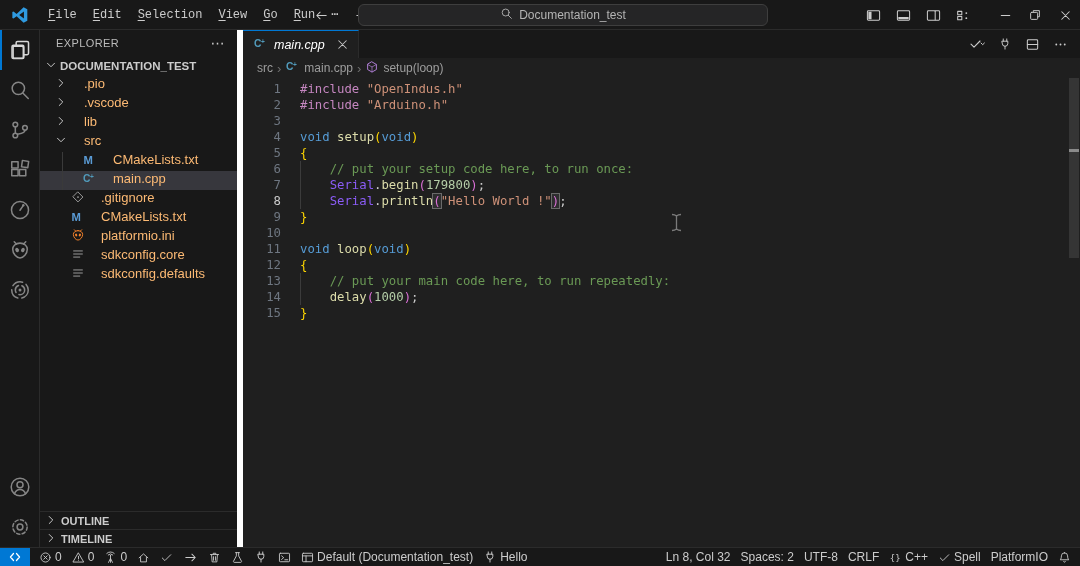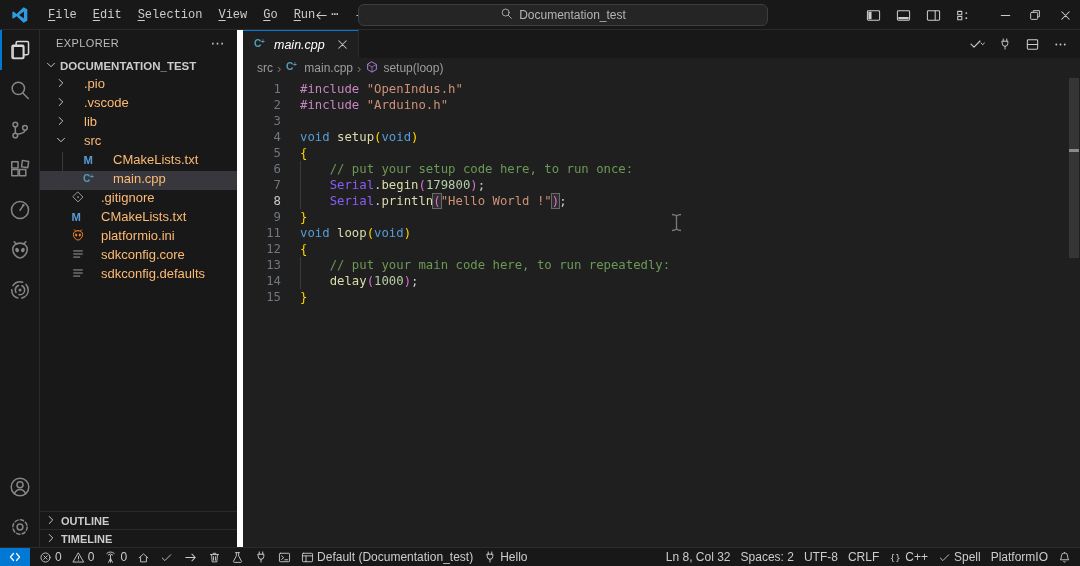--- a/index.html
+++ b/index.html
@@ -463,20 +463,24 @@
             </div>
             <div class="code-line active">
               <span class="ln">8</span>
               <span class="code-content"><span class="iguide"></span><span class="tok-pl">    </span><span class="tok-var">Serial</span><span class="tok-pl">.</span><span class="tok-fn">println</span><span class="tok-b2m">(</span><span class="tok-str">"Hello World !"</span><span class="tok-b2m">)</span><span class="tok-pl">;</span></span>
             </div>
             <div class="code-line">
               <span class="ln">9</span>
               <span class="code-content"><span class="tok-b1">}</span></span>
             </div>
             <div class="code-line">
+              <span class="ln">10</span>
+              <span class="code-content"></span>
+            </div>
+            <div class="code-line">
               <span class="ln">11</span>
               <span class="code-content"><span class="tok-kw">void</span><span class="tok-pl"> </span><span class="tok-fn">loop</span><span class="tok-b1">(</span><span class="tok-kw">void</span><span class="tok-b1">)</span></span>
             </div>
             <div class="code-line">
               <span class="ln">12</span>
               <span class="code-content"><span class="tok-b1">{</span></span>
             </div>
             <div class="code-line">
               <span class="ln">13</span>
               <span class="code-content"><span class="iguide"></span><span class="tok-pl">    </span><span class="tok-com">// put your main code here, to run repeatedly:</span></span>

